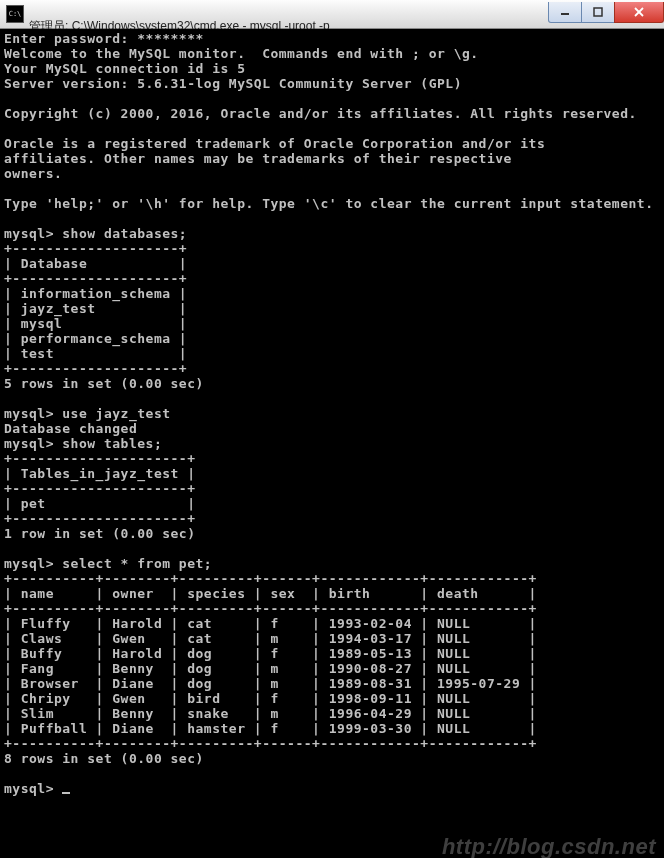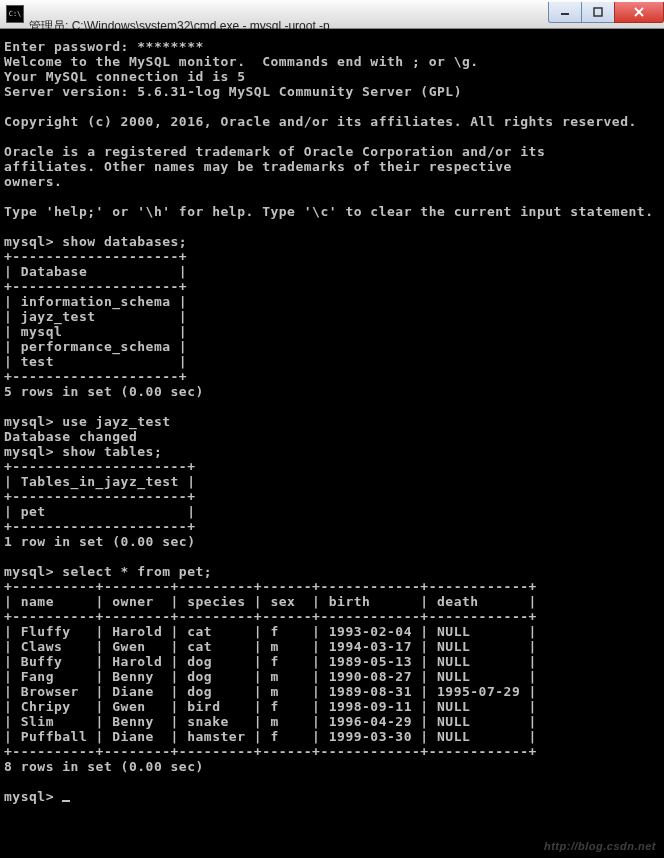--- a/index.html
+++ b/index.html
@@ -74,34 +74,34 @@
   }
   .win-btn.min { border-bottom-left-radius: 3px; }
   .win-btn svg { display: block; }
   .terminal {
     flex: 1;
     background: #000;
     color: #c0c0c0;
     font-family: "SimSun", "NSimSun", "Fixedsys", "Consolas", monospace;
     font-size: 13px;
     line-height: 15px;
-    padding: 10px 4px;
+    padding: 2px 4px;
     white-space: pre;
     overflow: hidden;
     font-weight: bold;
     letter-spacing: 0.5px;
     position: relative;
   }
   .watermark {
     position: absolute;
     right: 8px;
     bottom: 4px;
     color: rgba(180,180,180,0.35);
     font-family: Arial, sans-serif;
-    font-size: 11px;
+    font-size: 22px;
     font-style: italic;
     letter-spacing: 0.5px;
   }
   .cursor {
     display: inline-block;
     width: 8px;
     height: 2px;
     background: #c0c0c0;
     vertical-align: -1px;
   }

